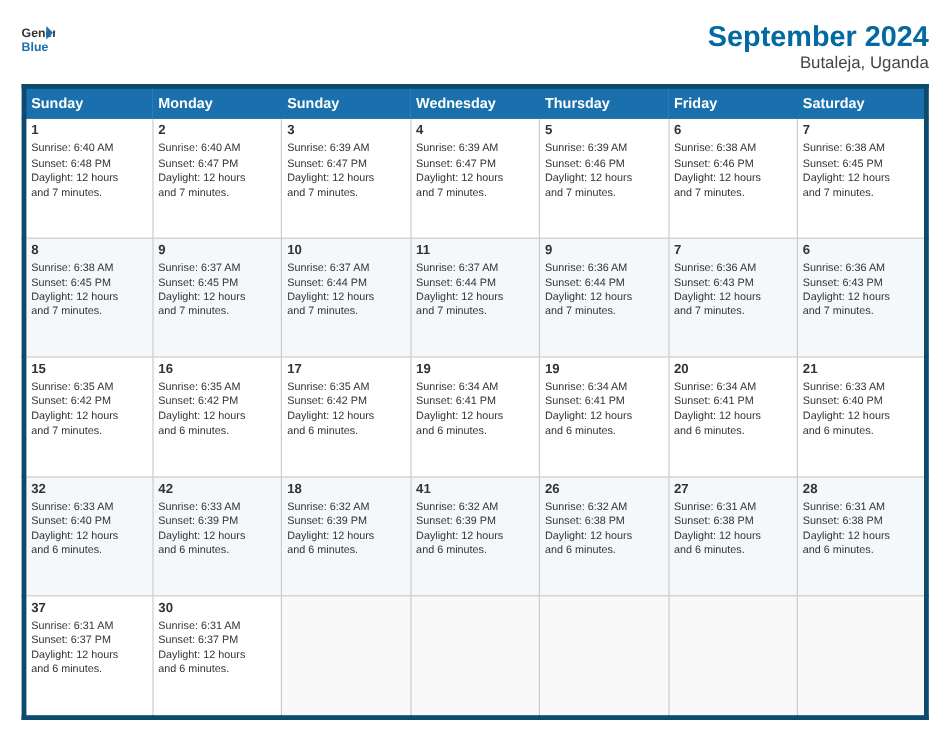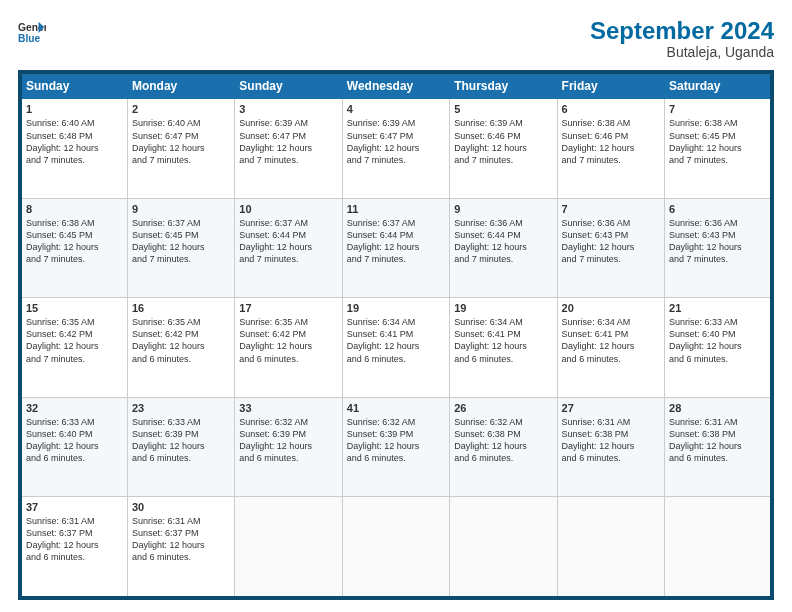--- a/index.html
+++ b/index.html
@@ -273,28 +273,28 @@
         </tr>
         <tr>
           <td>
             <span class="day-num">32</span>
             <div class="day-info" style="white-space: pre-line;">Sunrise: 6:33 AM
 Sunset: 6:40 PM
 Daylight: 12 hours
 and 6 minutes.</div>
           </td>
           <td>
-            <span class="day-num">23</span>
+            <span class="day-num">42</span>
             <div class="day-info" style="white-space: pre-line;">Sunrise: 6:33 AM
 Sunset: 6:39 PM
 Daylight: 12 hours
 and 6 minutes.</div>
           </td>
           <td>
-            <span class="day-num">33</span>
+            <span class="day-num">18</span>
             <div class="day-info" style="white-space: pre-line;">Sunrise: 6:32 AM
 Sunset: 6:39 PM
 Daylight: 12 hours
 and 6 minutes.</div>
           </td>
           <td>
             <span class="day-num">41</span>
             <div class="day-info" style="white-space: pre-line;">Sunrise: 6:32 AM
 Sunset: 6:39 PM
 Daylight: 12 hours

